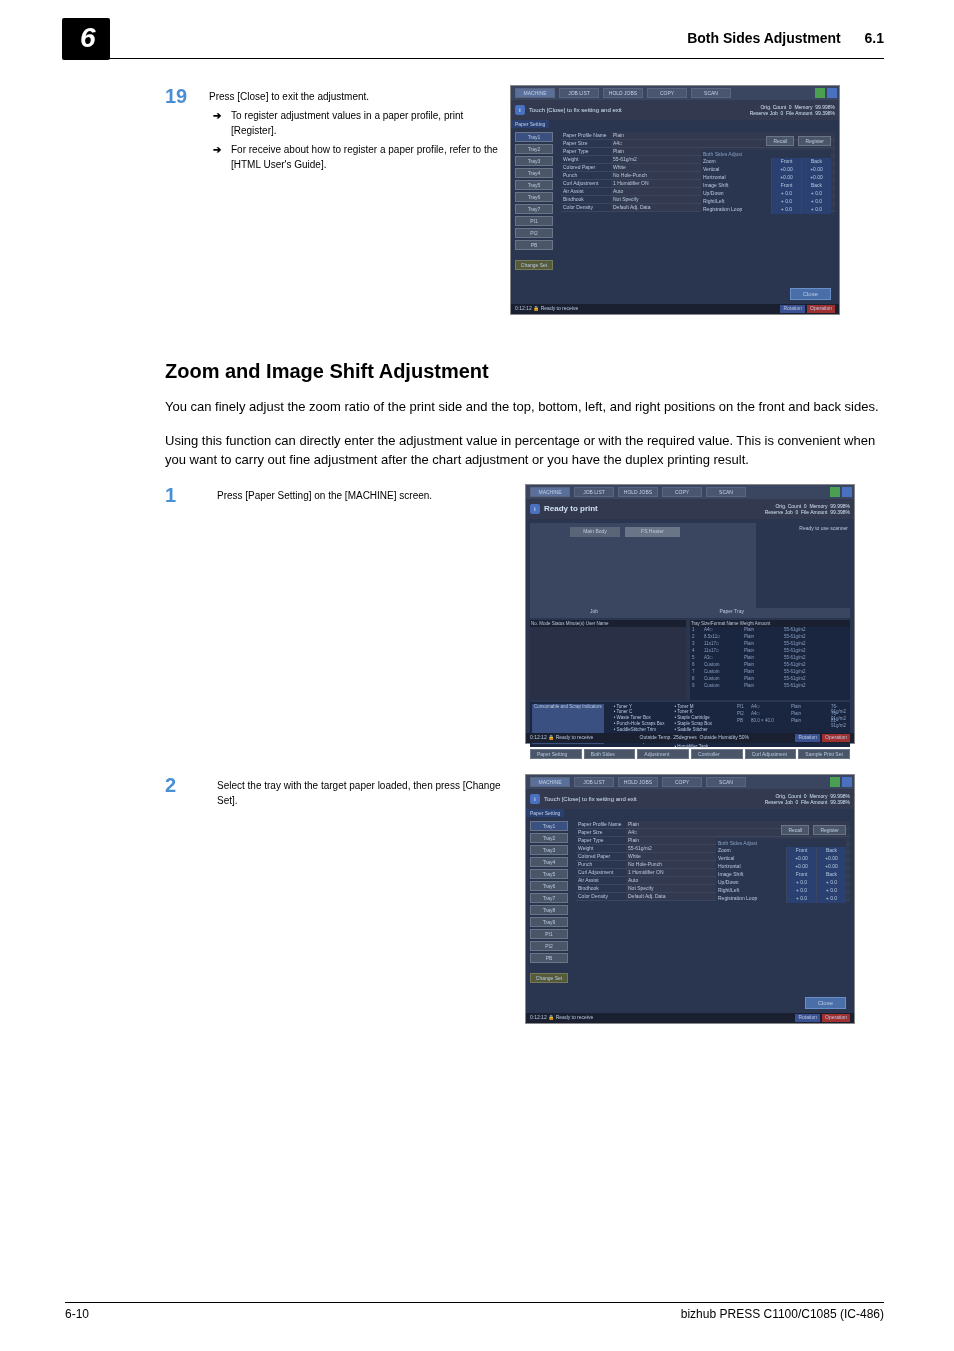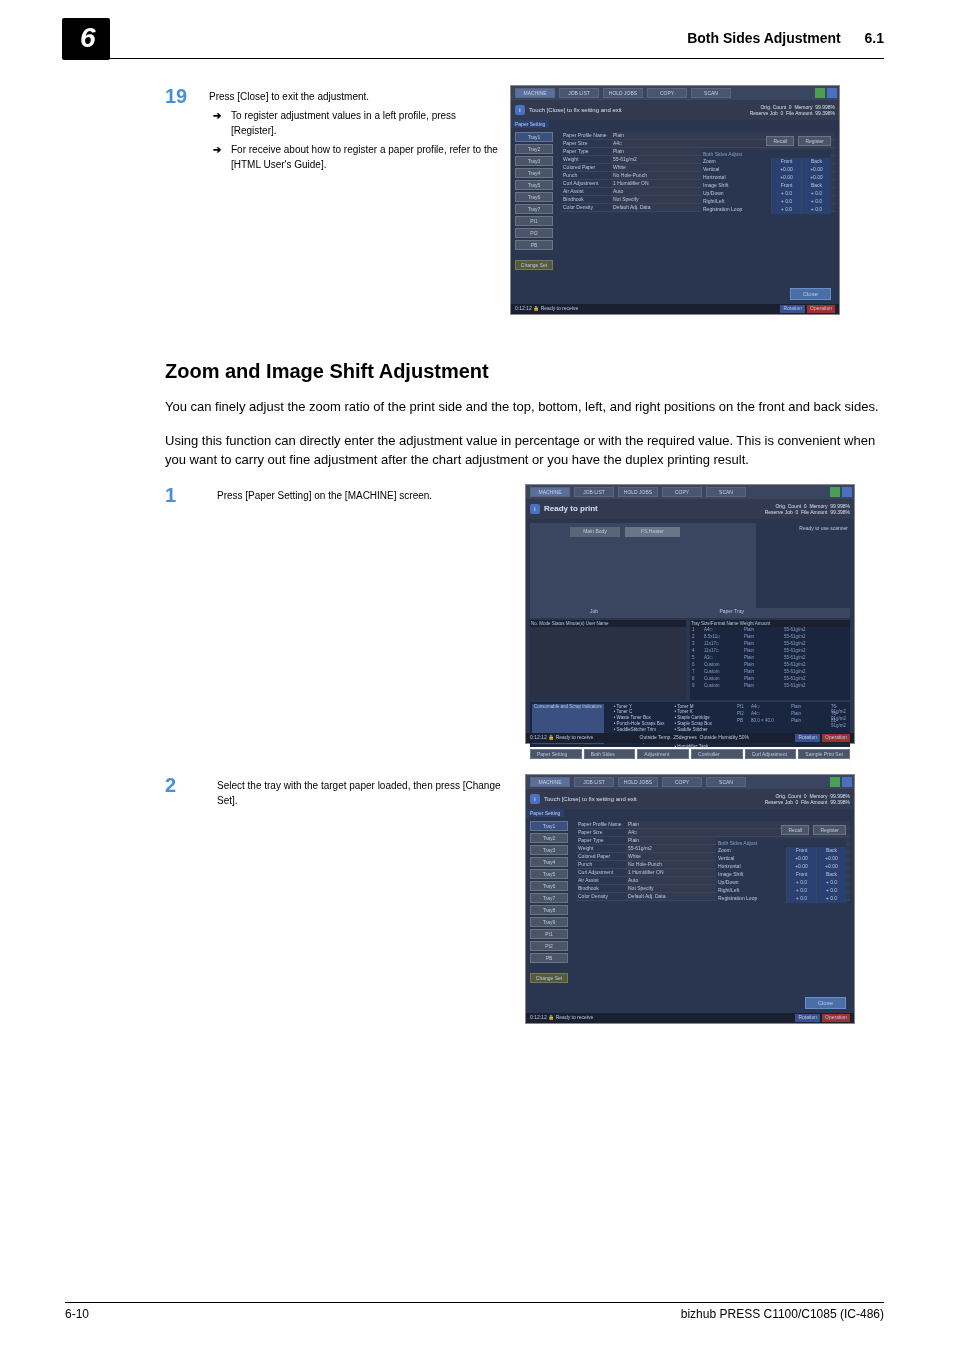--- a/index.html
+++ b/index.html
@@ -428,21 +428,21 @@
 <div class="content">
 
   <div class="row-19">
     <div class="left-col">
       <div class="first-step">
         <div class="step-number">19</div>
         <div class="step-text-column" style="max-width:none;">
           <div class="step-text">Press [Close] to exit the adjustment.</div>
           <div class="bullet-arrow">
             <div class="arrow">➔</div>
-            <div class="text">To register adjustment values in a left profile, press [Register].</div>
+            <div class="text">To register adjustment values in a paper profile, print [Register].</div>
           </div>
           <div class="bullet-arrow">
             <div class="arrow">➔</div>
             <div class="text">For receive about how to register a paper profile, refer to the [HTML User's Guide].</div>
           </div>
         </div>
       </div>
     </div>
 
     <div class="screenshot">

